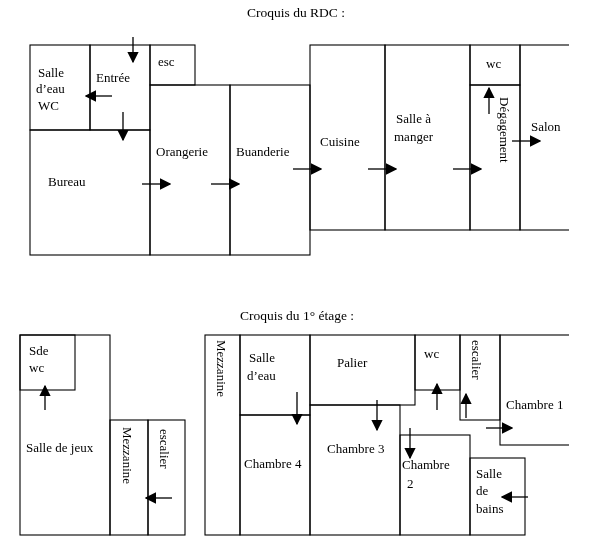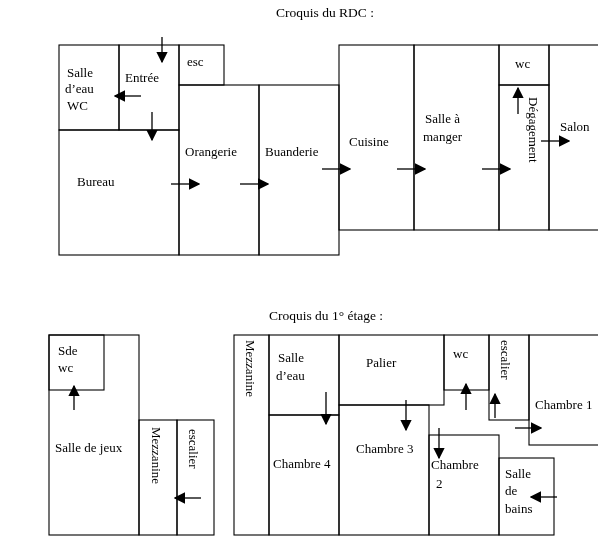--- a/index.html
+++ b/index.html
@@ -1,16 +1,16 @@
 <!DOCTYPE html>
 <html><head>
 <meta charset="utf-8">
 <style>
   html,body { margin:0; padding:0; background:#ffffff; }
-  .canvas { position:relative; width:569px; height:550px; background:#ffffff; overflow:hidden;padding-left:29px; }
+  .canvas { position:relative; width:569px; height:550px; background:#ffffff; overflow:hidden; }
   svg { display:block; }
   .room  { fill:none; stroke:#000; stroke-width:1.1; }
   .lbl   { font-family:"Liberation Serif", serif; font-size:13px; fill:#000; }
   .title { font-family:"Liberation Serif", serif; font-size:13.5px; fill:#000; text-anchor:middle; }
   .arrow { stroke:#000; stroke-width:1.3; fill:none; }
 </style>
 </head>
 <body>
 
 <div class="canvas">

